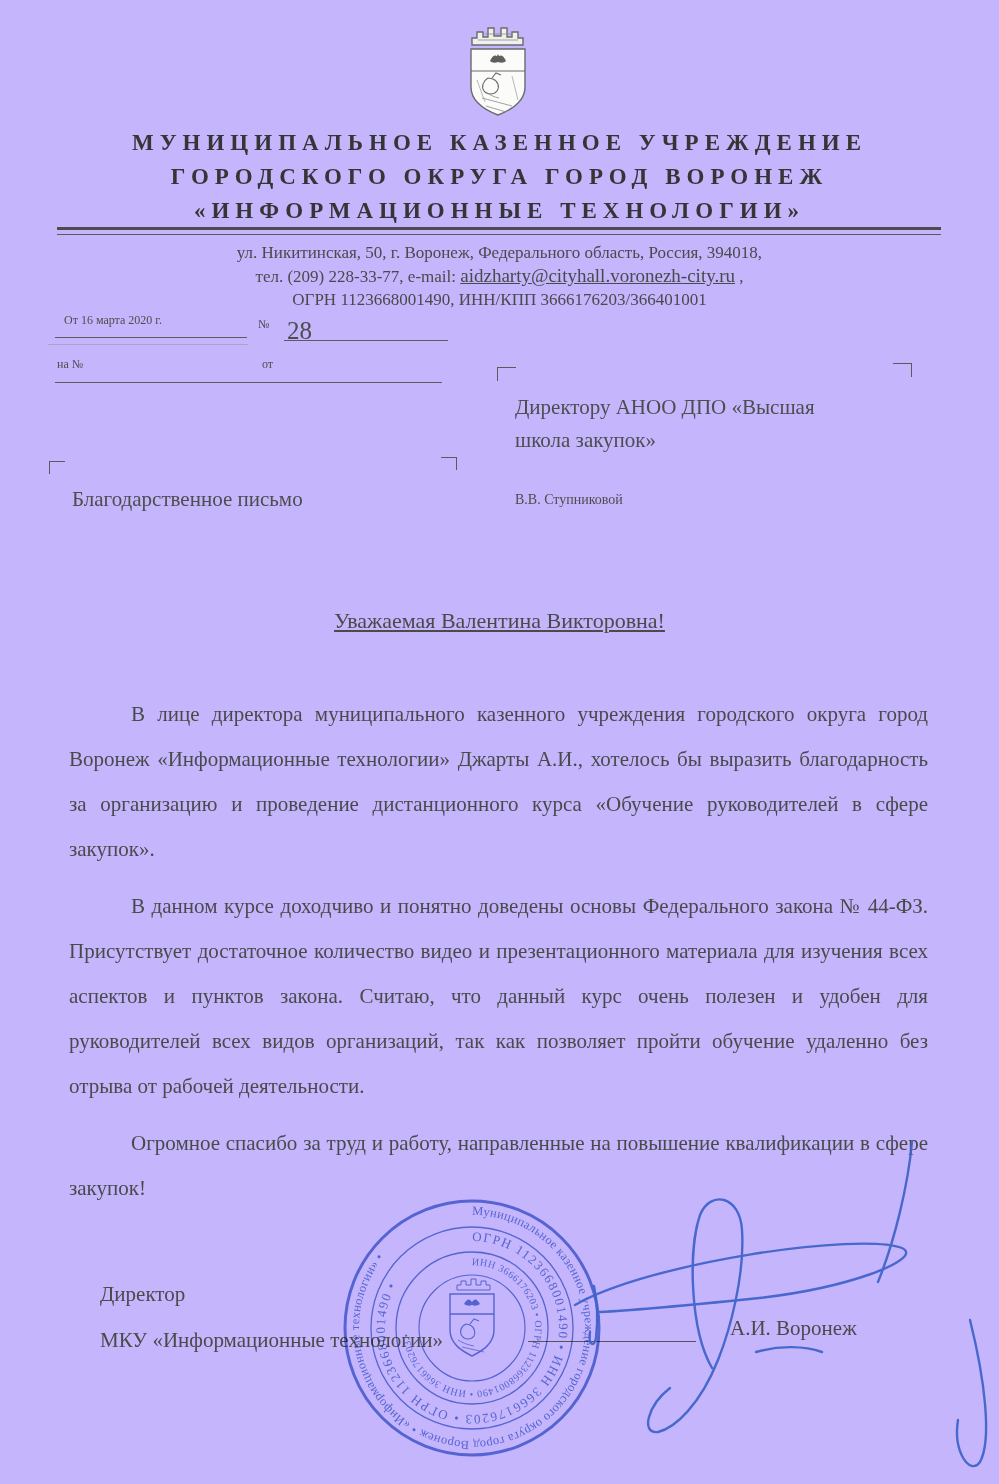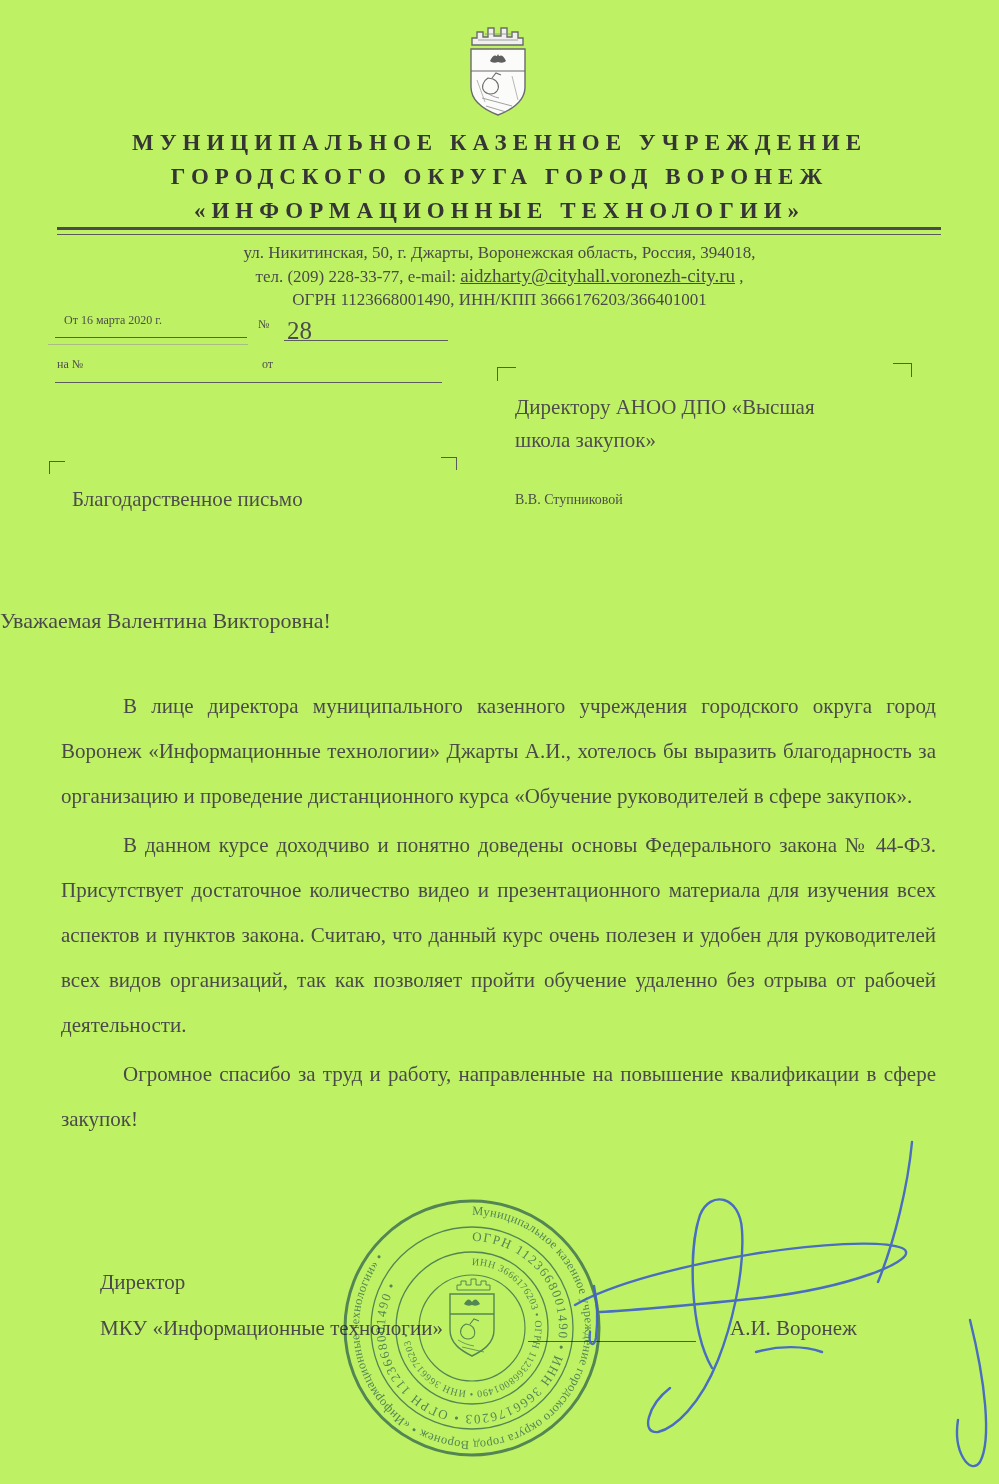--- a/index.html
+++ b/index.html
@@ -1,20 +1,20 @@
 <!DOCTYPE html>
 <html><head>
 <meta charset="utf-8">
 <style>
   html,body{margin:0;padding:0;background:#e9e9e9;}
   .page{
     position:relative;
     width:999px;height:1484px;
     margin:0 auto;
-    background:#bef264;
+    background:#c4b5fd;
     font-family:"Liberation Serif","DejaVu Serif",serif;
     color:#474747;
     overflow:hidden;
   }
   .abs{position:absolute;}
   
   .org-title{
     left:0;top:126px;width:100%;
     text-align:center;
     font-weight:bold;
@@ -49,34 +49,34 @@
   .br-l{border-top:1.5px solid #5a5a5a;border-left:1.5px solid #5a5a5a;}
   .br-r{border-top:1.5px solid #5a5a5a;border-right:1.5px solid #5a5a5a;}
   .addressee{
     left:515px;top:391px;width:400px;
     font-size:21px;line-height:33px;color:#4d4d4d;
   }
   .addressee-name{left:515px;top:484px;font-size:14px;color:#4d4d4d;margin-top:8px;}
   .subject{left:72px;top:487px;font-size:21px;color:#4d4d4d;}
   .salutation{
     left:0;top:608px;width:100%;
-    text-align:left;font-size:22px;color:#4a4a4a;
+    text-align:center;font-size:22px;color:#4a4a4a;text-decoration:underline;
   }
   .body-text{
     left:57px;top:680px;width:883px;
     font-size:21px;
     color:#4a4a4a;
   }
   .body-text p{
-    margin:4px;
+    margin:12px;
     line-height:45px;
     text-align:justify;
     text-indent:62px;
   }
-  .sig-post{left:100px;font-size:21px;color:#4a4a4a;}
+  .sig-post{left:100px;font-size:21px;color:#4a4a4a;margin-top:12px;}
   .sig-line{left:528px;top:1340px;width:168px;border-bottom:1.5px solid #555;height:1px;}
   .sig-name{left:730px;top:1316px;font-size:21px;color:#4a4a4a;}
   .stamp-svg{left:322px;top:1178px;width:300px;height:300px;opacity:.82;mix-blend-mode:multiply;}
   .sign-svg{left:540px;top:1120px;width:459px;height:364px;}
   .coat-svg{left:452px;top:18px;width:92px;height:100px;}
 </style>
 </head>
 <body>
 
 <div class="page">
@@ -101,21 +101,21 @@
 
   <div class="abs org-title">
     <div>МУНИЦИПАЛЬНОЕ КАЗЕННОЕ УЧРЕЖДЕНИЕ</div>
     <div>ГОРОДСКОГО ОКРУГА ГОРОД ВОРОНЕЖ</div>
     <div>«ИНФОРМАЦИОННЫЕ ТЕХНОЛОГИИ»</div>
   </div>
 
   <div class="abs lh-rule"></div>
 
   <div class="abs address">
-    <div>ул. Никитинская, 50, г. Джарты, Воронежская область, Россия, 394018,</div>
+    <div>ул. Никитинская, 50, г. Воронеж, Федерального область, Россия, 394018,</div>
     <div><span>тел. (209) 228-33-77, e-mail: </span><span class="email">aidzharty@cityhall.voronezh-city.ru</span><span> ,</span></div>
     <div>ОГРН 1123668001490, ИНН/КПП 3666176203/366401001</div>
   </div>
 
   <div class="abs ref-text" style="left:64px;top:313px;">От 16 марта 2020 г.</div>
   <div class="abs uline" style="left:55px;top:336px;width:192px;"></div>
   <div class="abs uline-faint" style="left:48px;top:343px;width:200px;"></div>
   <div class="abs ref-text" style="left:258px;top:317px;">№</div>
   <div class="abs ref-text" style="left:287px;top:317px;font-size:25px;">28</div>
   <div class="abs uline" style="left:284px;top:339px;width:164px;"></div>

